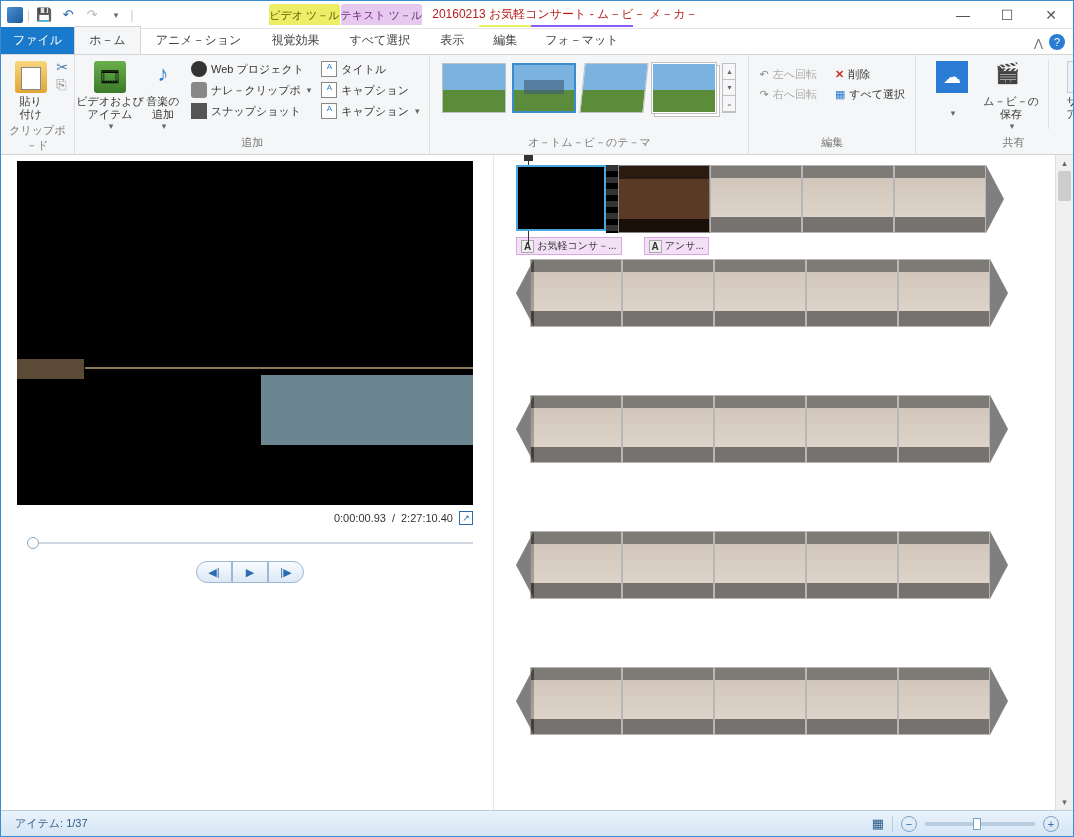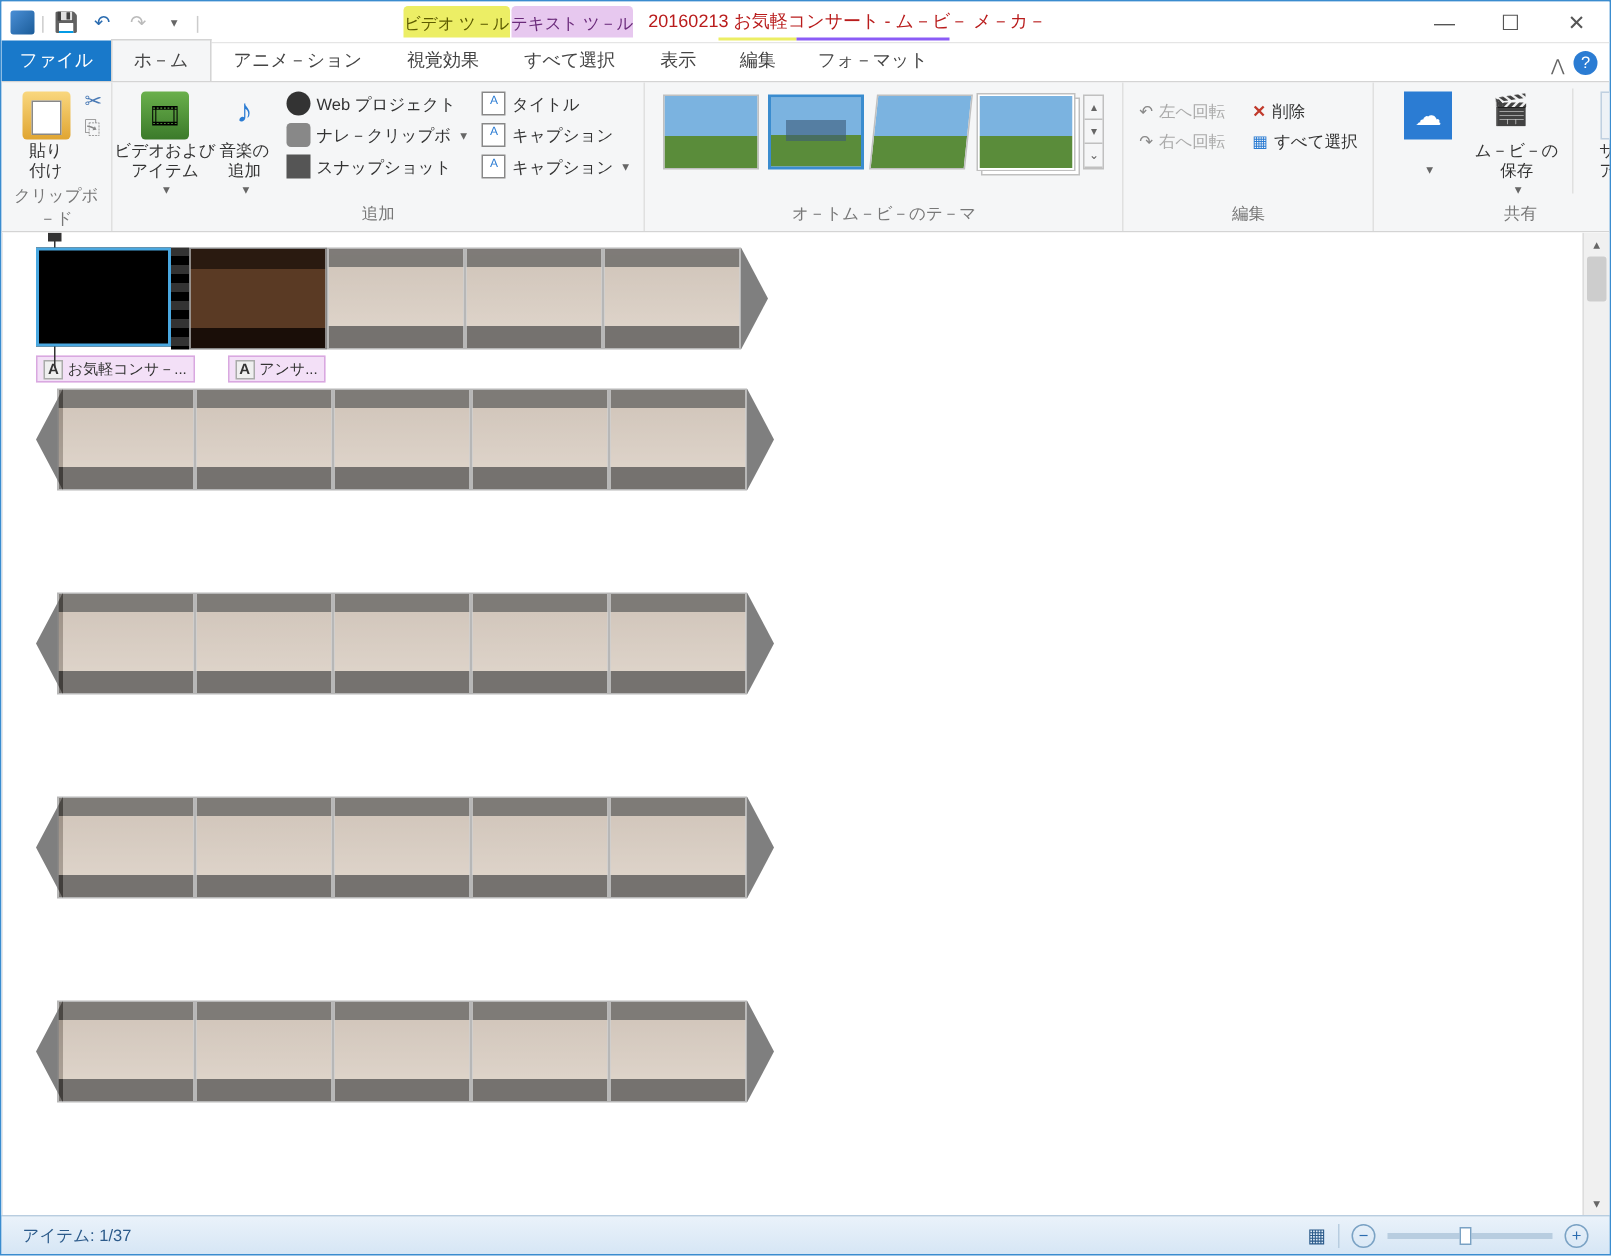--- a/index.html
+++ b/index.html
@@ -270,20 +270,42 @@
         <div class="ico ico-signout">👤</div>
         <div class="lbl" style="white-space:pre">サイン
 アウト</div>
       </div>
     </div>
     <div class="rgroup-label">共有</div>
   </div>
 </div>
 
 <div class="main">
+  <div class="preview-pane">
+    <div class="preview">
+      <div class="bar1"></div>
+        <div class="bar2"></div>
+        <div class="bar3"></div>
+    </div>
+    <div class="time-row">
+      <span>0:00:00.93</span>
+        <span>/</span>
+        <span>2:27:10.40</span>
+      <div class="fullscreen-ico">↗</div>
+    </div>
+    <div class="seek">
+      <div class="seek-track"></div>
+      <div class="seek-thumb"></div>
+    </div>
+    <div class="transport">
+      <div class="tbtn">◀|</div>
+      <div class="tbtn">▶</div>
+      <div class="tbtn">|▶</div>
+    </div>
+  </div>
 
   <div class="timeline-pane">
     <div class="timeline-inner">
       <div class="playhead"></div>
 
       <div class="strip-row first">
         <div class="strip">
           <div class="clip first">
               <div class="clip-thumb"></div>
             </div>

